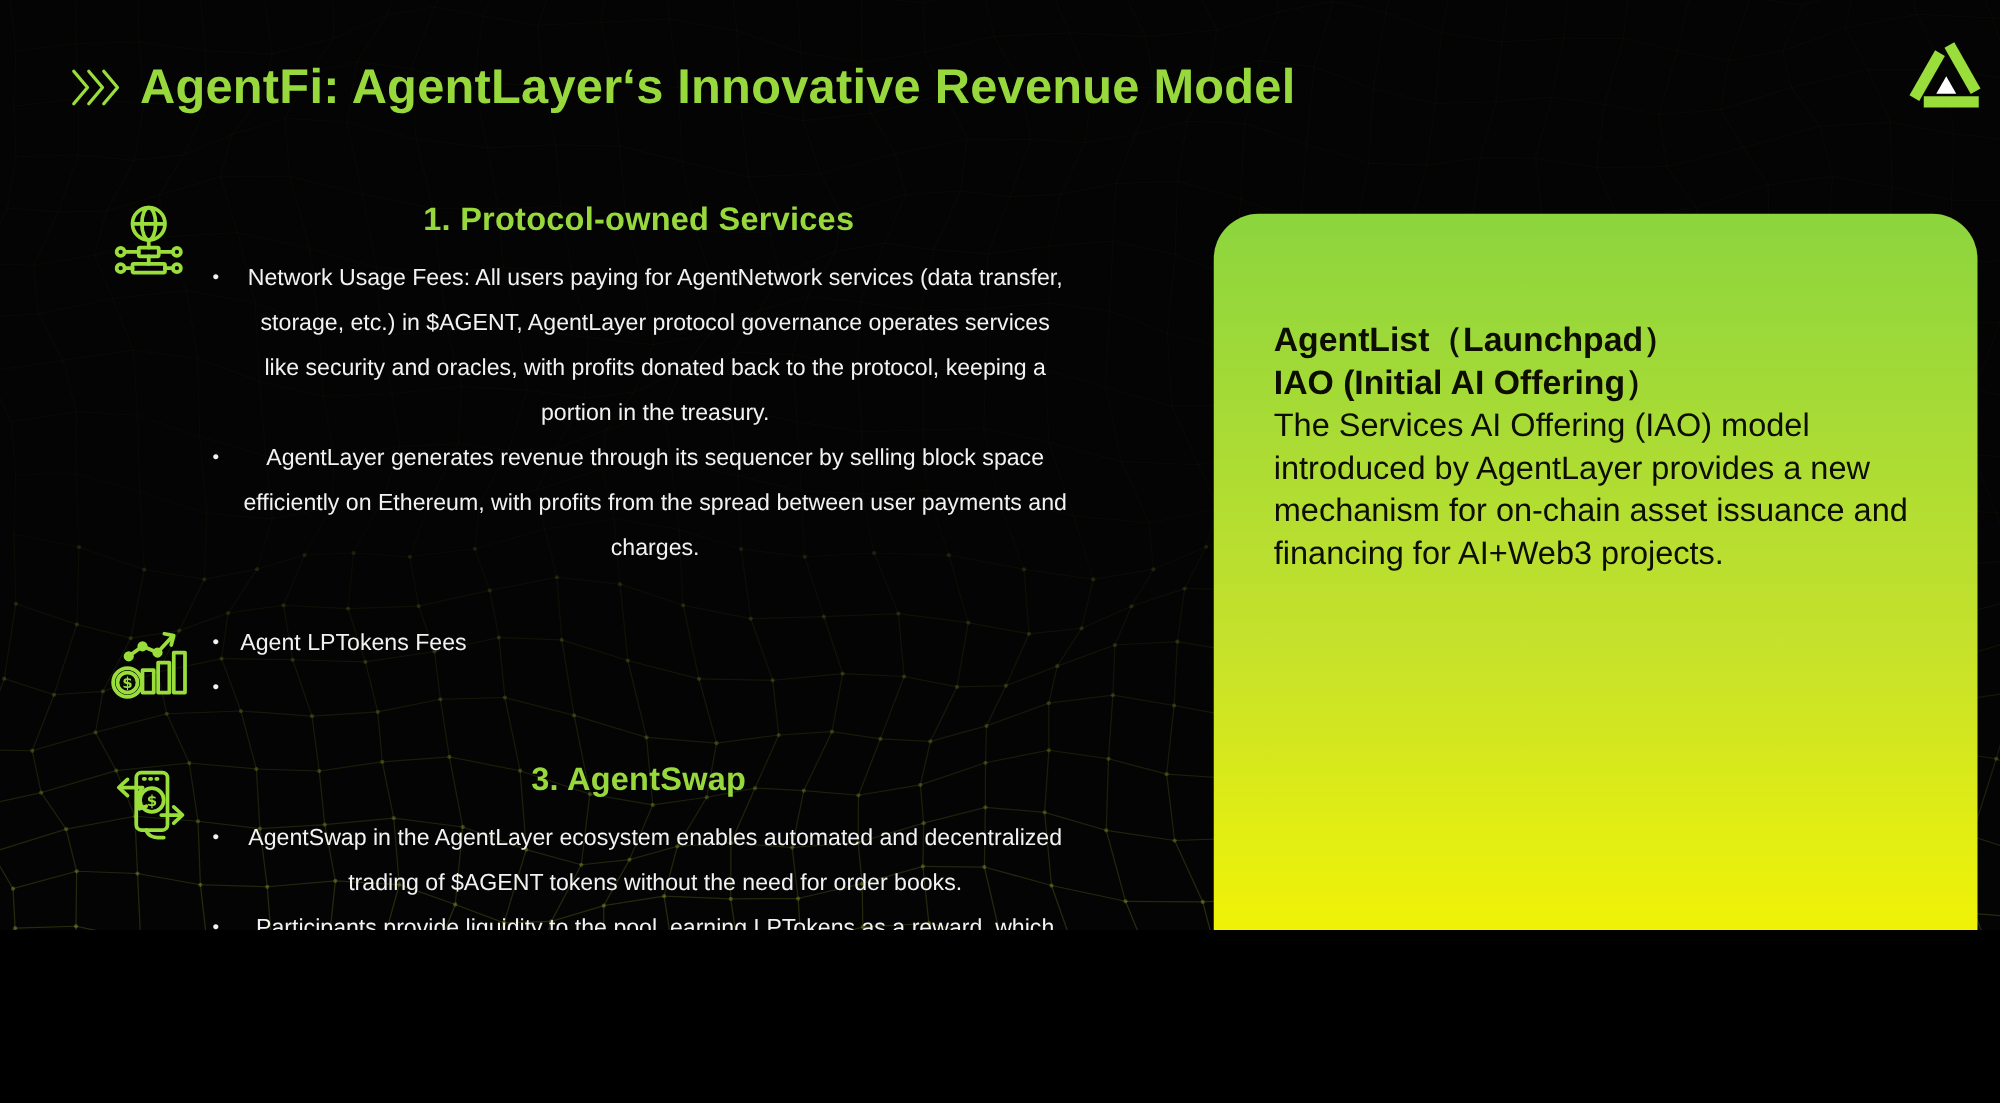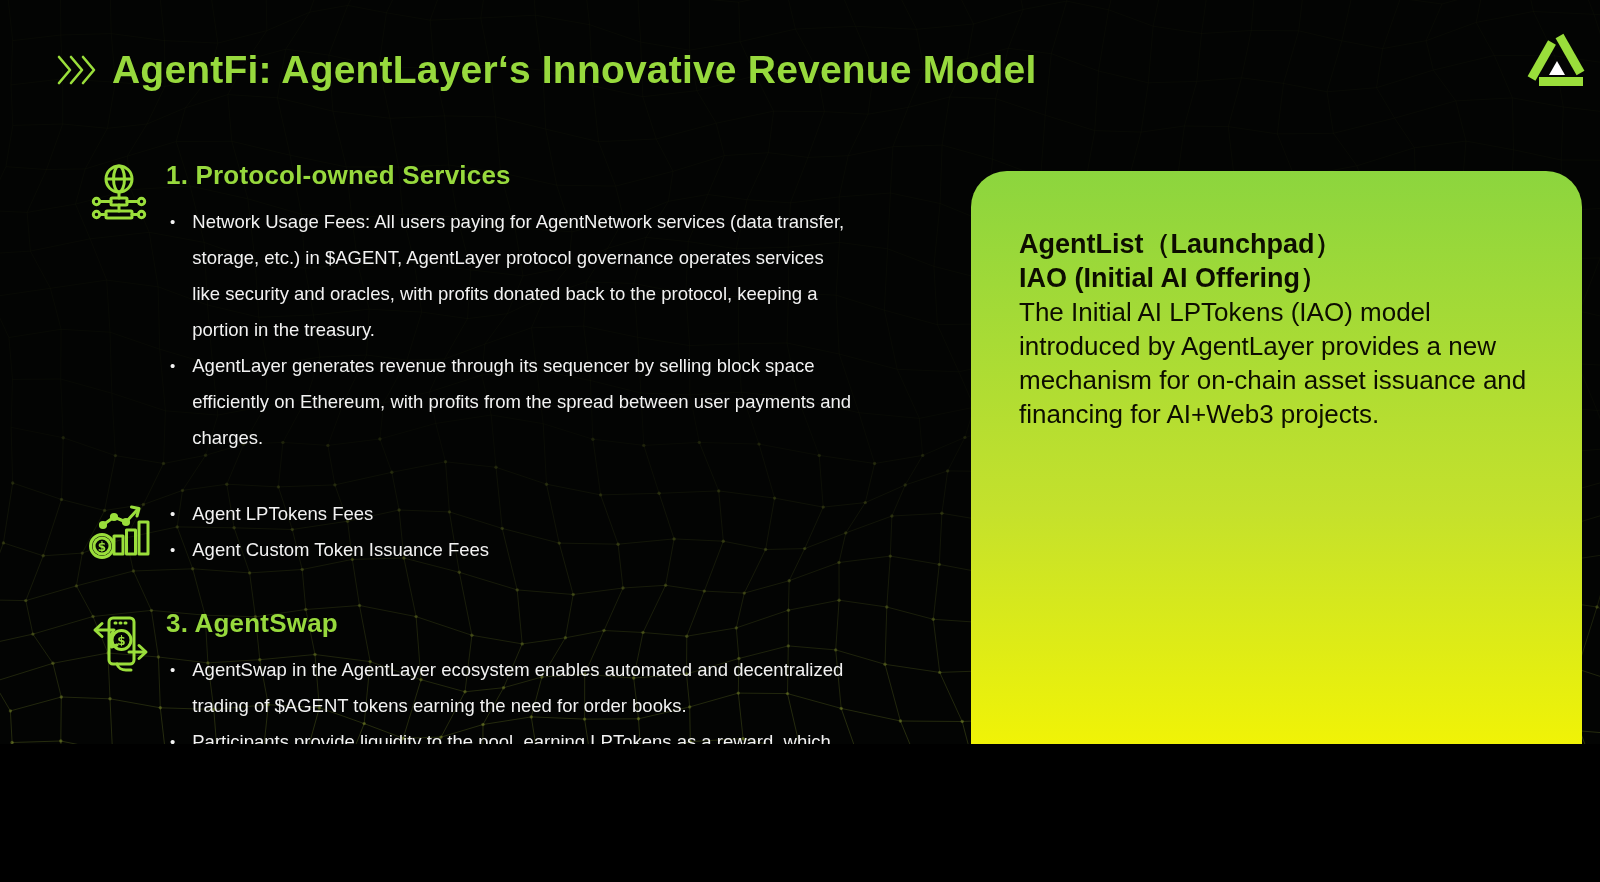--- a/index.html
+++ b/index.html
@@ -49,20 +49,21 @@
     left: 1524px;
     width: 64px;
     height: 62px;
   }
   
   .left-col {
     position: absolute;
     left: 86px;
     top: 160px;
     width: 810px;
+    text-align: center;
   }
   .section {
     display: flex;
     gap: 14px;
     margin-bottom: 40px;
   }
   .section-icon-wrap {
     flex: 0 0 66px;
     display: flex;
     justify-content: center;
@@ -99,21 +100,21 @@
   
   .callout {
     position: absolute;
     left: 971px;
     top: 171px;
     width: 611px;
     height: 614px;
     box-sizing: border-box;
     border-radius: 36px;
     background: linear-gradient(180deg, #8cd53e 0%, #c4e12c 55%, #f8f600 100%);
-    padding: 56px 42px 0 48px;
+    padding: 84px 42px 0 48px;
     color: #0d0d00;
   }
   .callout-card + .callout-card { }
   .callout-heading {
     margin: 0;
     font-size: 27px;
     font-weight: 700;
     line-height: 34px;
   }
   .callout-body {
@@ -2105,21 +2106,20 @@
           </svg>
         </div>
         <div>
           <ul class="bullet-list">
             <li class="bullet">
               <span class="bullet-marker">•</span>
               <span>Agent LPTokens Fees</span>
             </li>
             <li class="bullet">
               <span class="bullet-marker">•</span>
-              <span>Agent Custom Token Issuance Fees</span>
             </li>
           </ul>
         </div>
       </div>
 
       <div class="section">
         <div class="section-icon-wrap">
           <svg viewBox="0 0 64 66">
             <g class="icon-stroke" stroke-width="3">
               <rect x="22" y="8" width="25" height="46" rx="4"></rect>
@@ -2136,36 +2136,36 @@
               <path d="M30,54 c1,4 5,6 9,6 h5"></path>
             </g>
             <text x="34.5" y="34.5" text-anchor="middle" font-size="12" font-weight="bold" fill="#9ade3b" font-family="'DejaVu Sans', sans-serif">$</text>
           </svg>
         </div>
         <div>
           <h2 class="section-heading">3. AgentSwap</h2>
           <ul class="bullet-list">
             <li class="bullet">
               <span class="bullet-marker">•</span>
-              <span>AgentSwap in the AgentLayer ecosystem enables automated and decentralized trading of $AGENT tokens earning the need for order books.</span>
+              <span>AgentSwap in the AgentLayer ecosystem enables automated and decentralized trading of $AGENT tokens without the need for order books.</span>
             </li>
             <li class="bullet">
               <span class="bullet-marker">•</span>
               <span>Participants provide liquidity to the pool, earning LPTokens as a reward, which entitles them to a share of the transaction fees.</span>
             </li>
           </ul>
         </div>
       </div>
 
     </div>
 
     <div class="callout">
       <div class="callout-card">
         <h3 class="callout-heading">AgentList（Launchpad）</h3>
       </div>
       <div class="callout-card">
         <h3 class="callout-heading">IAO (Initial AI Offering）</h3>
-        <p class="callout-body">The Initial AI LPTokens (IAO) model introduced by AgentLayer provides a new mechanism for on-chain asset issuance and financing for AI+Web3 projects.</p>
+        <p class="callout-body">The Services AI Offering (IAO) model introduced by AgentLayer provides a new mechanism for on-chain asset issuance and financing for AI+Web3 projects.</p>
       </div>
     </div>
 
   </div>
 </div>
 
 </body></html>

